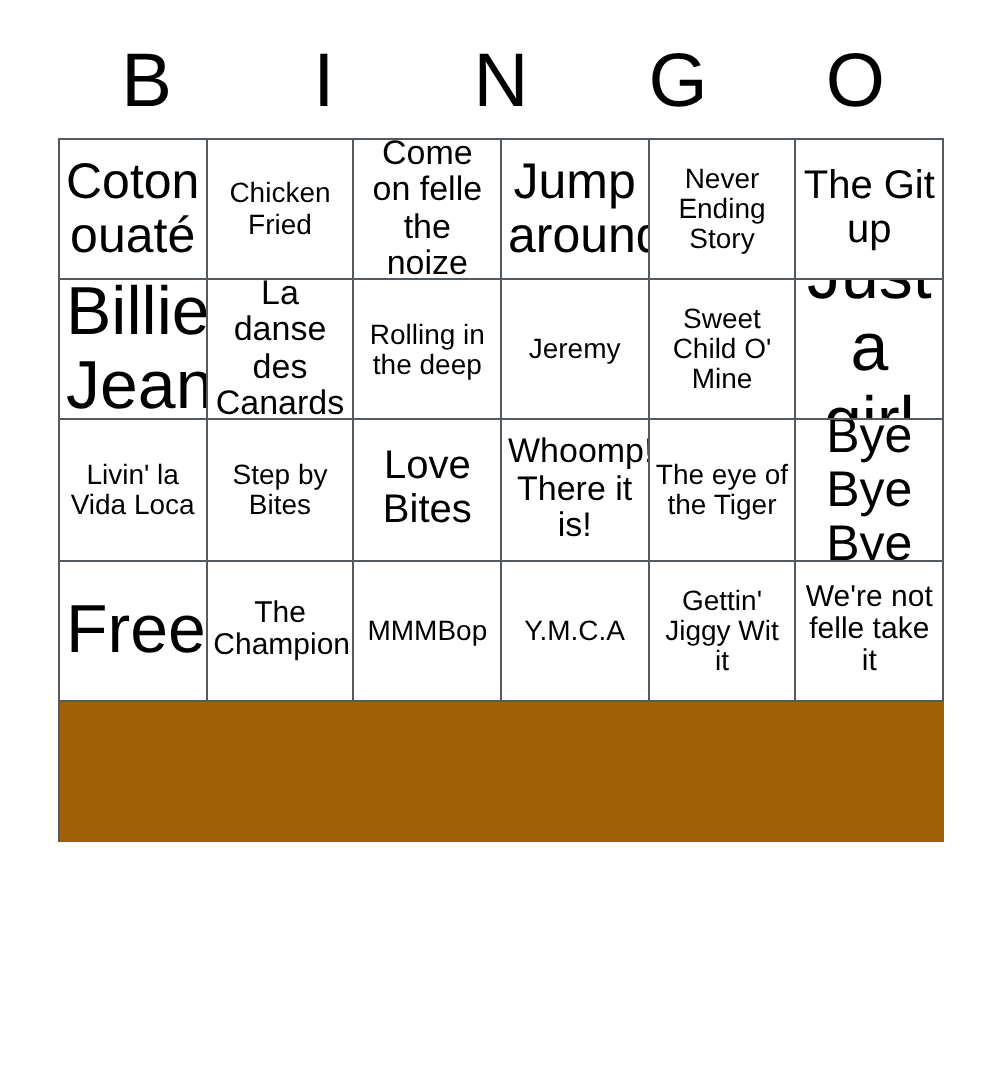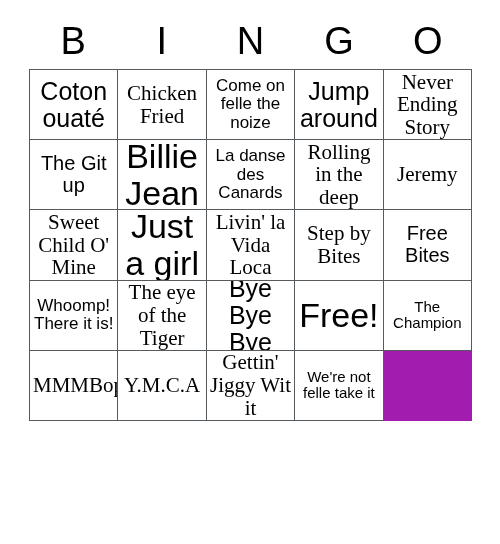--- a/index.html
+++ b/index.html
@@ -46,26 +46,26 @@
   }
 
   
   #grid {
     position: absolute;
     left: 29px;
     top: 69px;
     width: 443px;
     height: 352px;
     display: grid;
-    grid-template-columns: repeat(5, 1fr);
+    grid-template-columns: repeat(6, 1fr);
     grid-template-rows: repeat(5, 1fr);
     border-top: 1.5px solid #555a5e;
     border-left: 1.5px solid #555a5e;
     box-sizing: border-box;
-    background: #a21caf;
+    background: #a16207;
   }
   .cell {
     border-right: 1.5px solid #555a5e;
     border-bottom: 1.5px solid #555a5e;
     box-sizing: border-box;
     display: flex;
     align-items: center;
     justify-content: center;
     text-align: center;
     padding: 2px 3px;
@@ -77,21 +77,21 @@
     width: 100%;
     line-height: 1.08;
     color: #000000;
     white-space: pre-line;
   }
 
   
   .fs-xxl .cell-text { font-size: 34px; }
   .fs-xl  .cell-text { font-size: 20px; }
   .fs-lg  .cell-text { font-size: 25px; }
-  .fs-md  .cell-text { font-size: 21px; font-family: Liberation Serif, serif; }
+  .fs-md  .cell-text { font-size: 14px; }
   .fs-sm  .cell-text { font-size: 17px; }
   .fs-xs  .cell-text { font-size: 15px; }
 </style>
 </head>
 <body>
 
 <div id="card">
 
   <div id="header">
     <div class="header-cell">B</div>
@@ -138,21 +138,21 @@
       <div class="cell fs-xxl">
         <span class="cell-text">Just a girl</span>
       </div>
       <div class="cell fs-md">
         <span class="cell-text">Livin' la Vida Loca</span>
       </div>
       <div class="cell fs-md">
         <span class="cell-text">Step by Bites</span>
       </div>
       <div class="cell fs-xl">
-        <span class="cell-text">Free Bites</span>
+        <span class="cell-text">Love Bites</span>
       </div>
       <div class="cell fs-sm">
         <span class="cell-text">Whoomp! There it is!</span>
       </div>
       <div class="cell fs-md">
         <span class="cell-text">The eye of the Tiger</span>
       </div>
       <div class="cell fs-lg">
         <span class="cell-text">Bye Bye Bye</span>
       </div>

